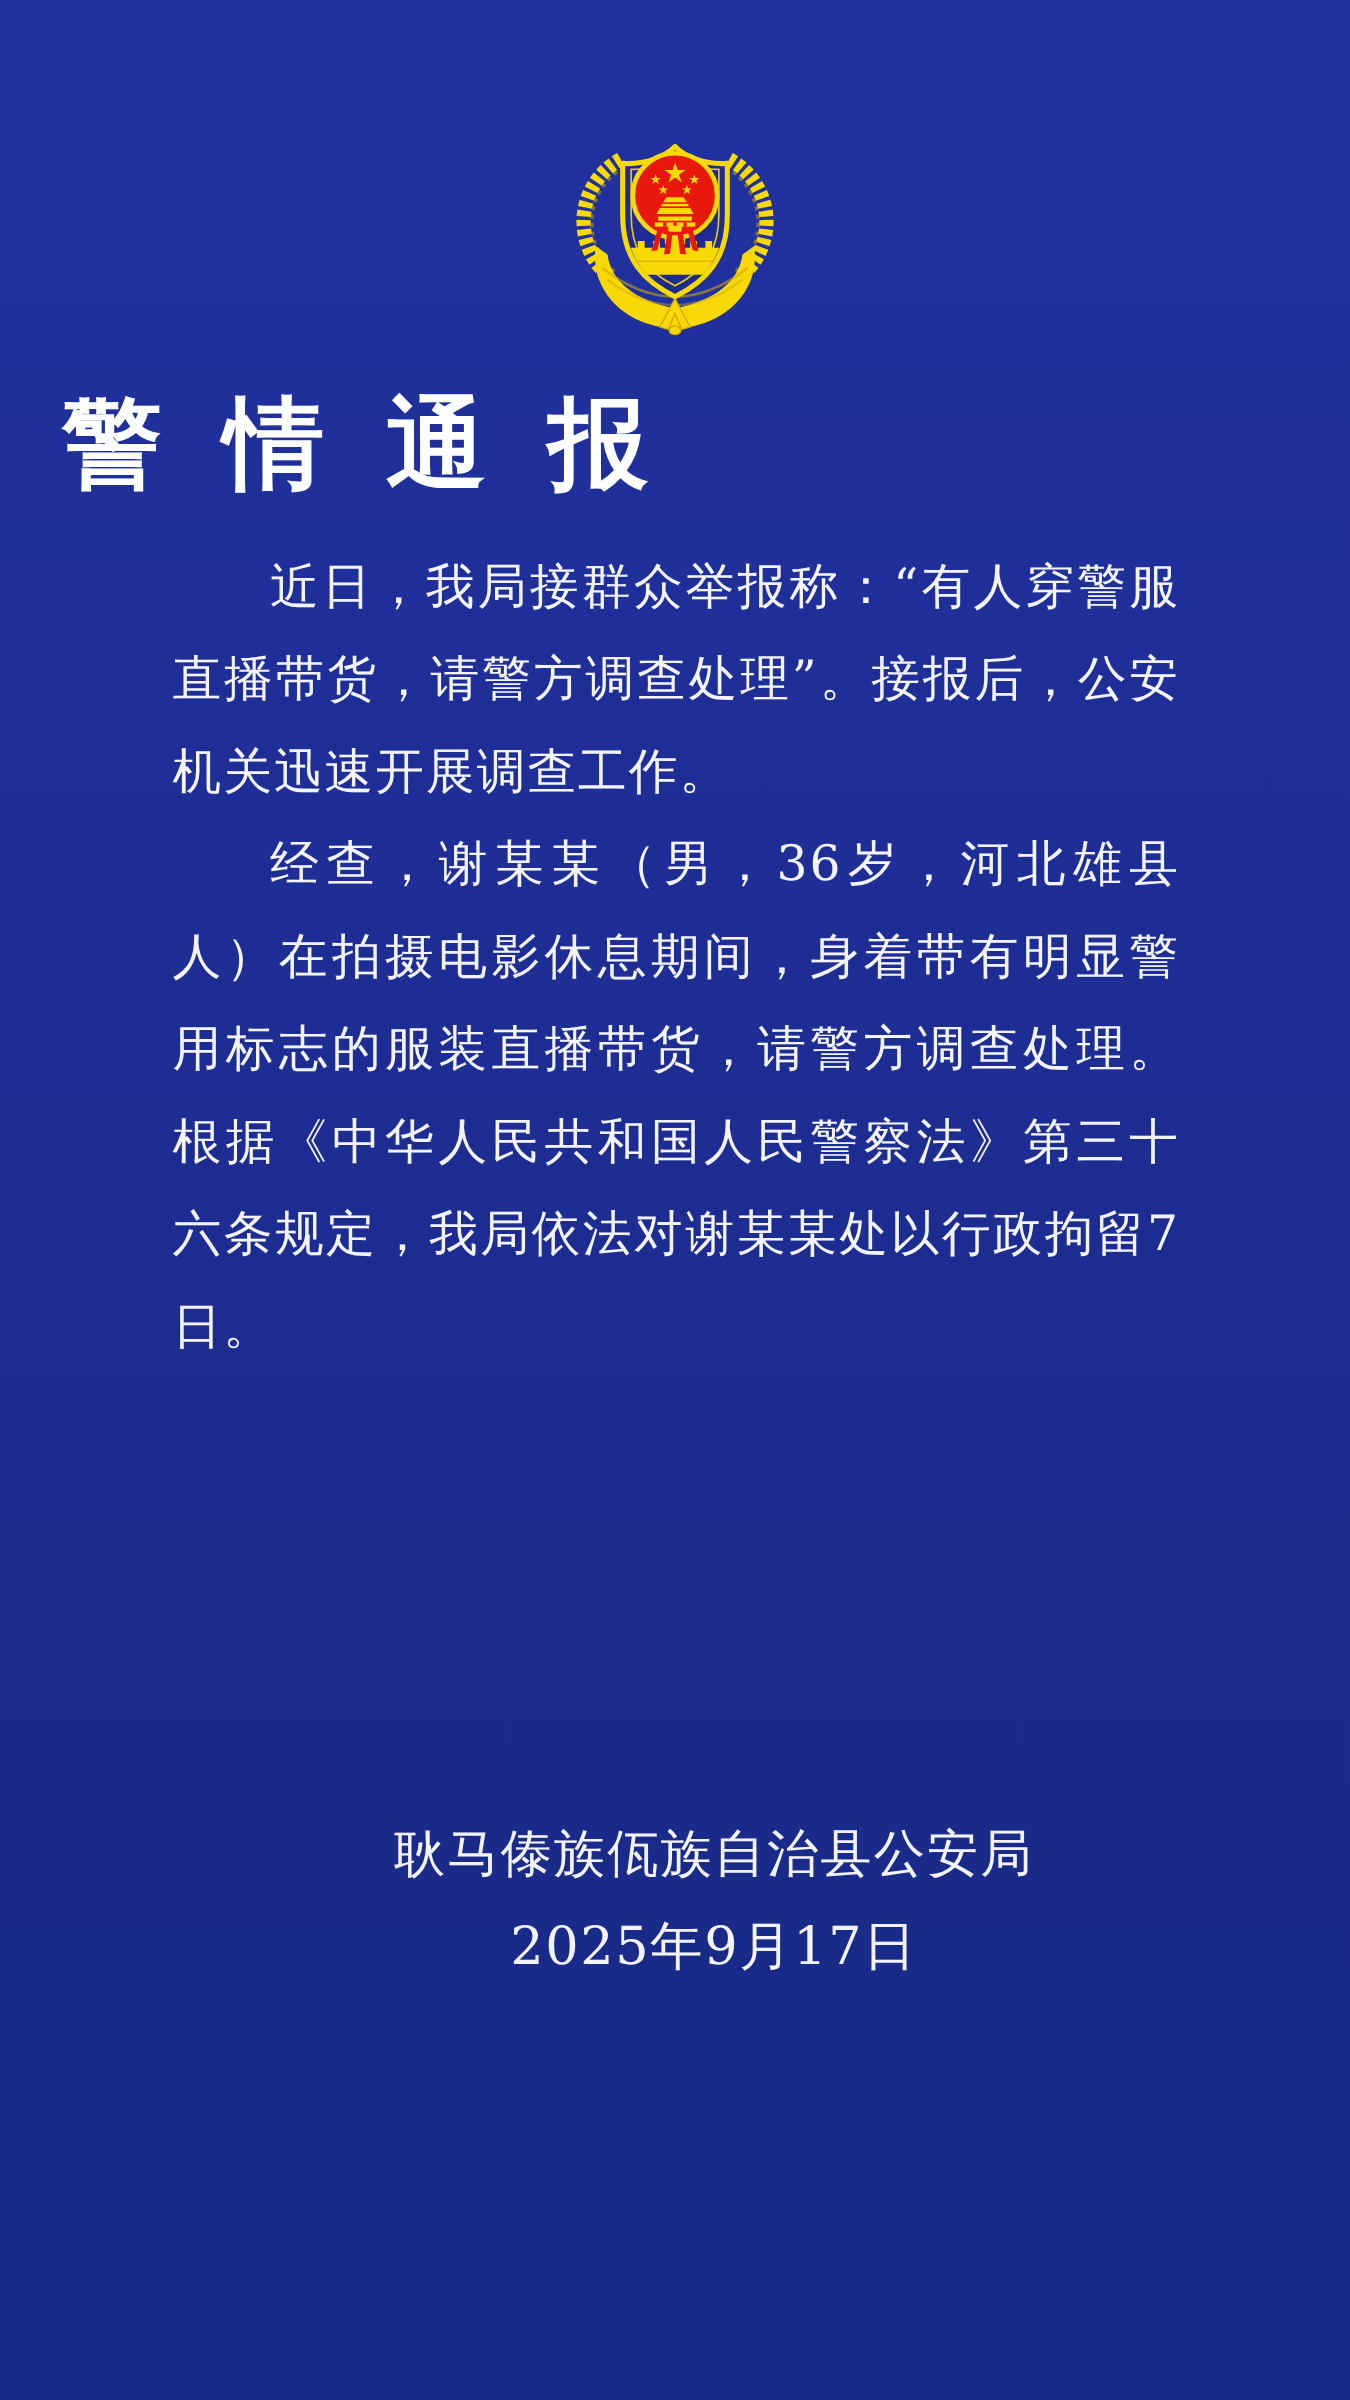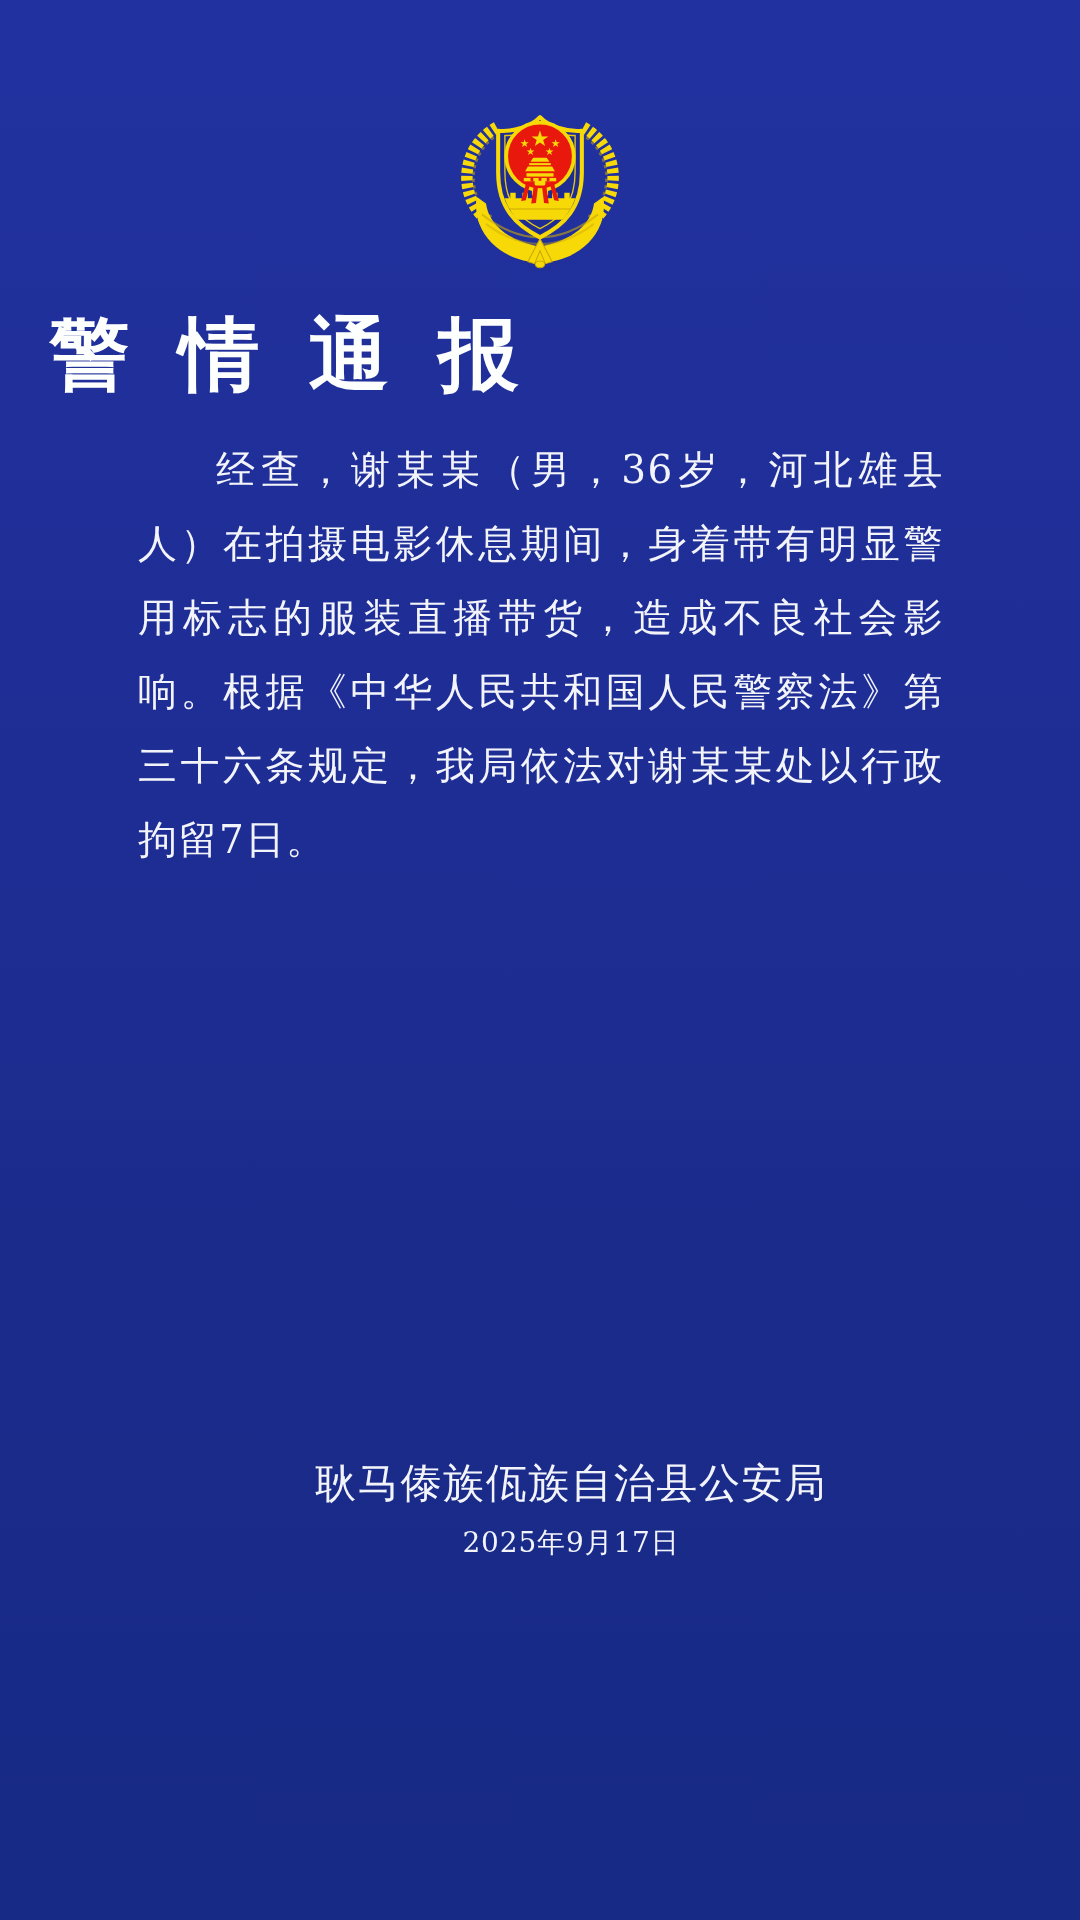--- a/index.html
+++ b/index.html
@@ -69,22 +69,22 @@
     padding-left: 62px;
     box-sizing: border-box;
   }
   .footer .issuer {
     font-size: 41px;
     line-height: 62px;
     letter-spacing: 0.04em;
     color: #f2f4fa;
   }
   .footer .date {
-    margin-top: 0;
-    font-size: 28px;
+    margin-top: 14px;
+    font-size: 42px;
     line-height: 58px;
     letter-spacing: 0.03em;
     color: #f2f4fa;
   }
 </style>
 </head>
 <body>
 
 <div class="poster">
 
@@ -146,21 +146,22 @@
         <path d="M129,134 L133,162 L126,161 L123,137 Z"></path>
         <path d="M140,130 L148,158 L141,157 L135,134 Z"></path>
       </g>
       <rect x="112" y="128" width="16" height="7" rx="2" fill="#f7d908"></rect>
     </svg>
   </div>
 
   <h1 class="title">警情通报</h1>
 
   <div class="body-text">
-    <p>经查，谢某某（男，36岁，河北雄县人）在拍摄电影休息期间，身着带有明显警用标志的服装直播带货，造成不良社会影响。根据《中华人民共和国人民警察法》第三十六条规定，我局依法对谢某某处以行政拘留7日。</p>
+    <p>近日，我局接群众举报称：“有人穿警服直播带货，请警方调查处理”。接报后，公安机关迅速开展调查工作。</p>
+    <p>经查，谢某某（男，36岁，河北雄县人）在拍摄电影休息期间，身着带有明显警用标志的服装直播带货，请警方调查处理。根据《中华人民共和国人民警察法》第三十六条规定，我局依法对谢某某处以行政拘留7日。</p>
   </div>
 
   <div class="footer">
     <div class="issuer">耿马傣族佤族自治县公安局</div>
     <div class="date">2025年9月17日</div>
   </div>
 
 </div>
 
 </body></html>

